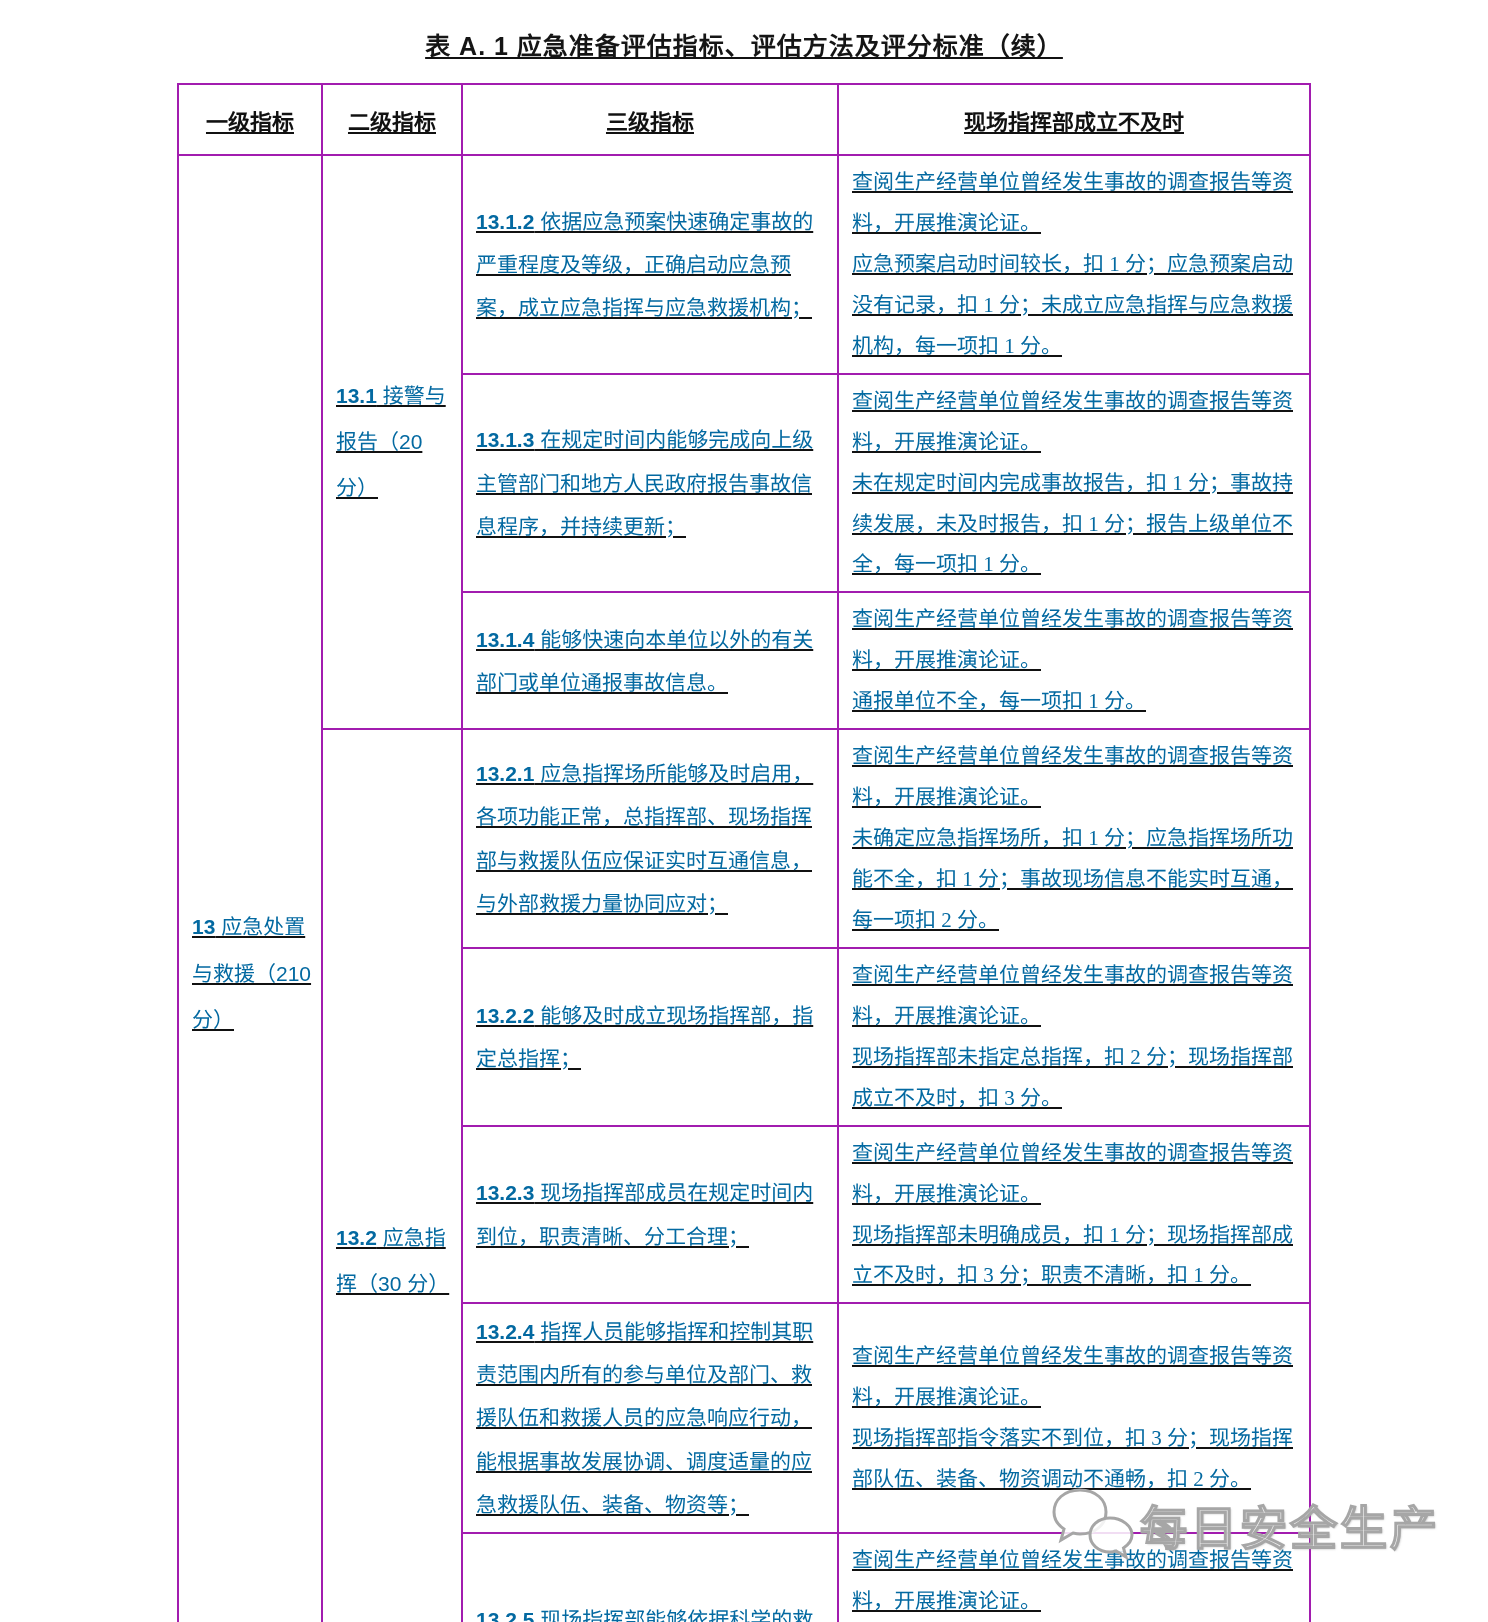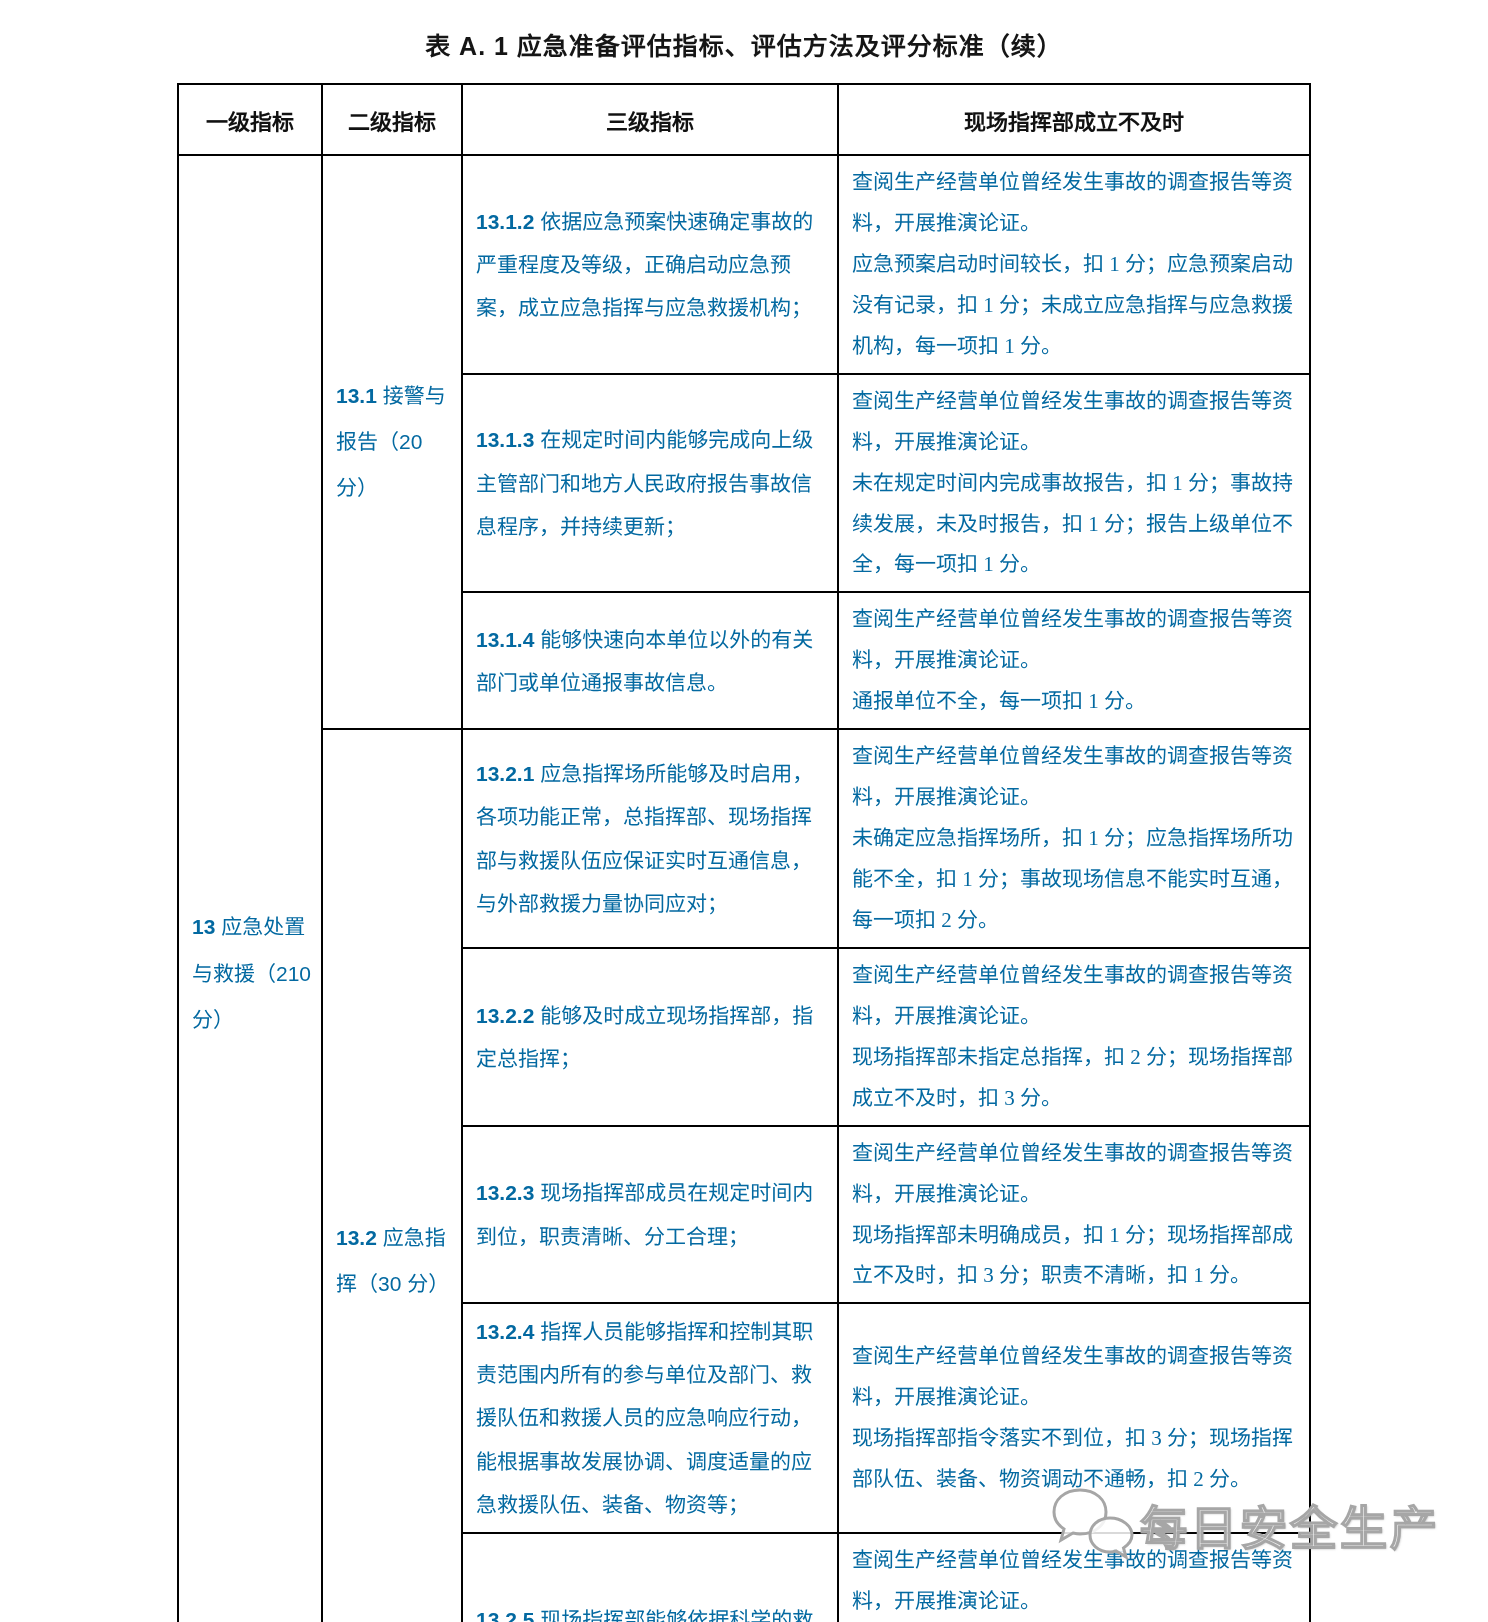--- a/index.html
+++ b/index.html
@@ -4,41 +4,42 @@
 <style>
   html,body { margin:0; padding:0; background:#ffffff; }
   .page {
     position:relative;
     width:1488px;
     height:1622px;
     background:#ffffff;
     color:#111111;
     font-family:"Liberation Sans", sans-serif;
     overflow:hidden;
+    text-decoration:underline;
   }
   .doc-title {
     padding-top:26px;
     text-align:center;
     font-size:25px;
     font-weight:bold;
     letter-spacing:1px;
     color:#151515;
   }
   table.eval-table {
     border-collapse:collapse;
     table-layout:fixed;
     width:1132px;
     margin:21px auto 0 auto;
   }
   .eval-table col.c1 { width:144px; }
   .eval-table col.c2 { width:140px; }
   .eval-table col.c3 { width:376px; }
   .eval-table col.c4 { width:472px; }
   .eval-table th, .eval-table td {
-    border:2px solid #000000;
+    border:2px solid #a21caf;
     vertical-align:middle;
     word-break:break-all;
   }
   .eval-table th {
     height:67px;
     font-size:22px;
     font-weight:bold;
     text-align:center;
     font-family:"Liberation Sans", sans-serif;
     color:#111111;

